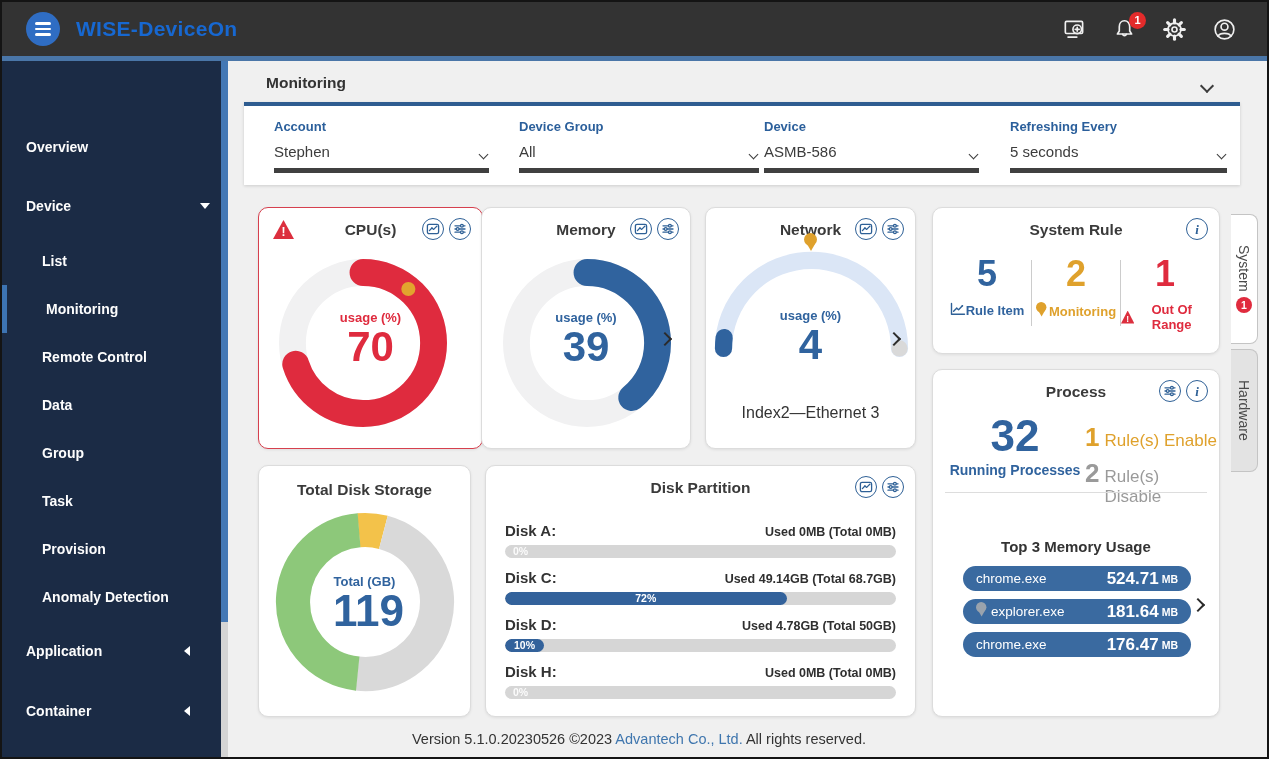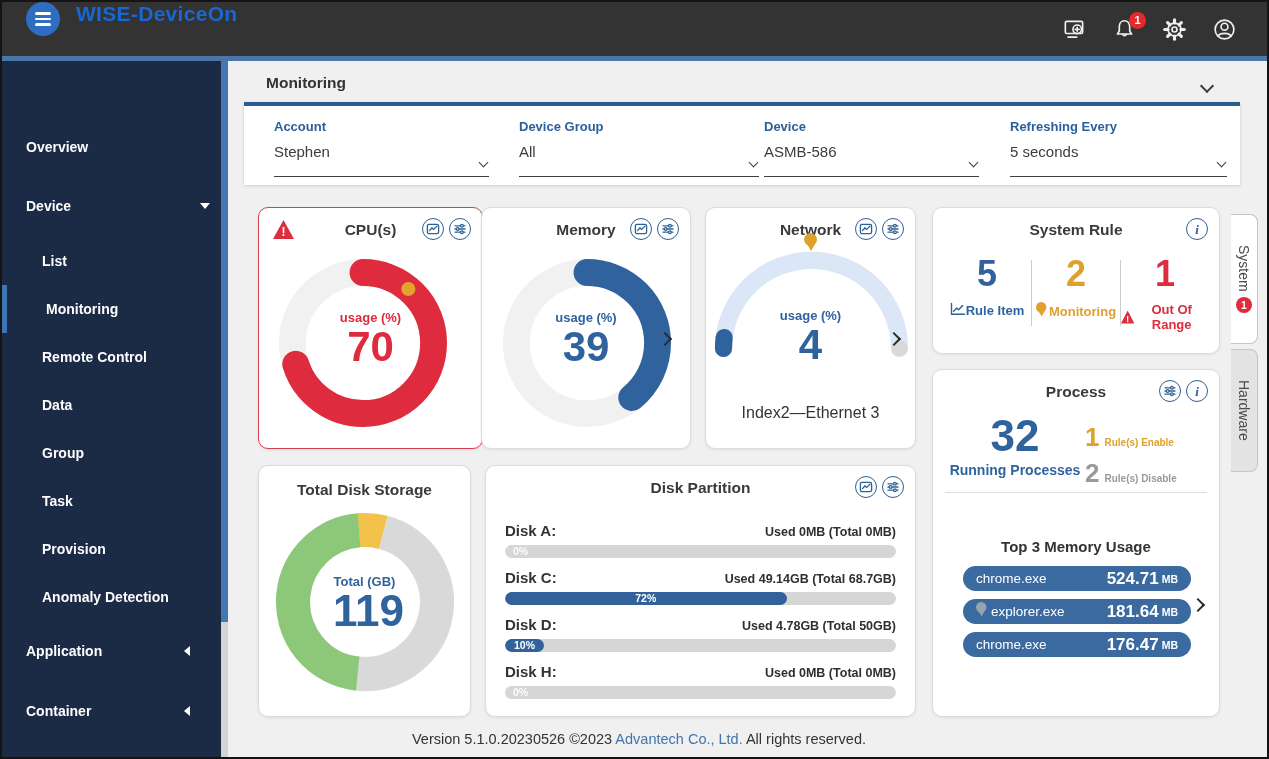--- a/index.html
+++ b/index.html
@@ -2,21 +2,21 @@
 <html><head>
 <meta charset="utf-8">
 <style>
   * { margin:0; padding:0; box-sizing:border-box; }
   body { font-family:"Liberation Sans","DejaVu Sans",sans-serif; background:#888; }
   .screen { position:relative; width:1269px; height:759px; background:#f0f0f0;
             border:2px solid #141414; overflow:hidden; }
 
   
   .topbar { position:absolute; left:0; top:0; width:100%; height:54px; background:#333333;
-            display:flex; }
+            display:flex; align-items:center; }
   .hamburger { width:34px; height:34px; border-radius:50%; background:#2f6dc3; margin-left:24px;
                display:flex; flex-direction:column; align-items:center; justify-content:center; gap:3px; cursor:pointer; }
   .hamburger i { width:16px; height:2.4px; background:#fff; border-radius:2px; }
   .brand { color:#1768d1; font-size:21px; font-weight:bold; letter-spacing:.3px; margin-left:16px; }
   .top-icons { margin-left:auto; display:flex; align-items:center; gap:25px; padding-right:30px; }
   .tico { position:relative; width:25px; height:25px; display:flex; align-items:center; justify-content:center; cursor:pointer; }
   .tico svg { width:25px; height:25px; stroke:#efefef; fill:none; stroke-width:1.6; stroke-linecap:round; stroke-linejoin:round; }
   .badge { position:absolute; top:-5px; right:-9px; min-width:17px; height:17px; border-radius:9px;
            background:#e32b2b; color:#fff; font-size:11px; font-weight:bold;
            display:flex; align-items:center; justify-content:center; padding:0 3px; }
@@ -36,21 +36,21 @@
   
   .panel-title { position:absolute; left:264px; top:72px; font-size:15.5px; font-weight:bold; color:#333; }
   .panel-collapse { position:absolute; left:1200px; top:75px; cursor:pointer; }
   .chev { display:inline-block; width:10px; height:10px; border-right:2px solid #3c3c3c; border-bottom:2px solid #3c3c3c; transform:rotate(45deg); }
   .chev.right { transform:rotate(-45deg); border-color:#2b2b2b; }
   .chev.small { width:7px; height:7px; border-width:1.6px; }
   .filter-card { position:absolute; left:242px; top:100px; width:996px; height:83px; background:#fff;
                  border-top:4px solid #2e5c90; box-shadow:0 1px 3px rgba(0,0,0,.15); }
   .filter { position:absolute; top:117px; }
   .flabel { font-size:13px; font-weight:bold; color:#2b5f9b; }
-  .fvalue { position:relative; margin-top:9px; padding-bottom:16px; border-bottom:1px solid #404040;
+  .fvalue { position:relative; margin-top:9px; padding-bottom:8px; border-bottom:5px solid #404040;
             font-size:15px; color:#3c3c3c; cursor:pointer; }
   .fvalue .chev { position:absolute; right:2px; bottom:10px; }
 
   
   .card { position:absolute; background:#fff; border:1px solid #dcdcdc; border-radius:10px;
           box-shadow:0 1px 3px rgba(0,0,0,.08); }
   .card.alert { border:1.5px solid #d6404e; }
   .card-title { position:absolute; left:0; right:0; top:13px; text-align:center;
                 font-size:15.5px; font-weight:bold; color:#3a3a3a; }
   .hicons { position:absolute; right:11px; top:10px; display:flex; gap:5px; }
@@ -87,21 +87,21 @@
   .vdiv { width:1px; background:#ccc; margin:6px 0; }
   .mini-chart svg { width:16px; height:14px; stroke:#2e6096; fill:none; stroke-width:1.4; stroke-linecap:round; stroke-linejoin:round; }
 
   
   .proc-left { position:absolute; left:16px; top:42px; width:132px; text-align:center; }
   .proc-left .num { font-size:44px; font-weight:bold; line-height:48px; }
   .proc-left .lab { font-size:14px; font-weight:bold; margin-top:2px; }
   .proc-rules { position:absolute; left:152px; top:52px; }
   .proc-rule { display:flex; align-items:baseline; gap:5px; margin-bottom:5px; }
   .proc-rule .num { font-size:26px; font-weight:bold; }
-  .proc-rule .lab { font-size:10px; font-weight:bold; }
+  .proc-rule .lab { font-size:17px; font-weight:normal; }
   .proc-div { position:absolute; left:12px; right:12px; top:122px; height:1px; background:#ddd; }
   .top-title { position:absolute; left:0; right:0; top:168px; text-align:center; font-size:15px; font-weight:bold; color:#333; }
   .pill { position:absolute; left:30px; width:228px; height:25px; border-radius:13px; background:#3a6aa0;
           display:flex; align-items:center; padding:0 13px; color:#fff; }
   .pill .pname { font-size:13.5px; }
   .pill .pval { margin-left:auto; font-size:17px; font-weight:bold; }
   .pill .punit { font-size:10.5px; font-weight:bold; margin-left:3px; }
 
   
   .dp-row { position:absolute; left:19px; right:19px; }

